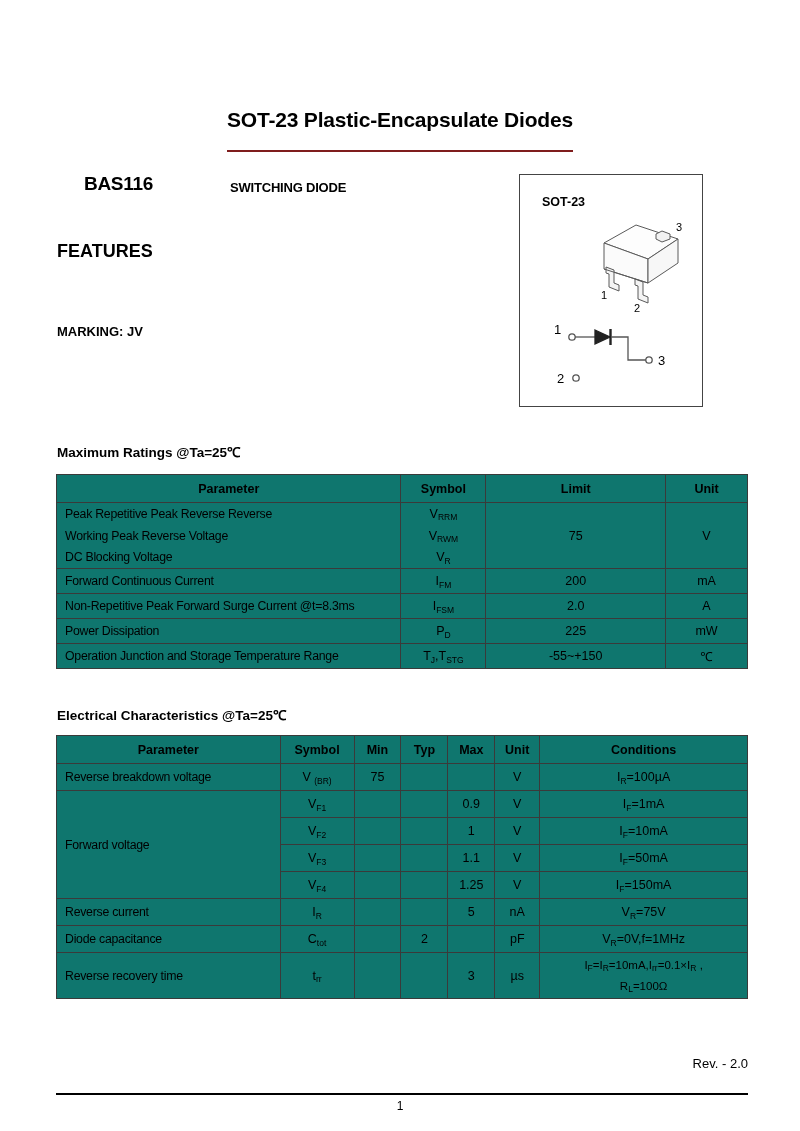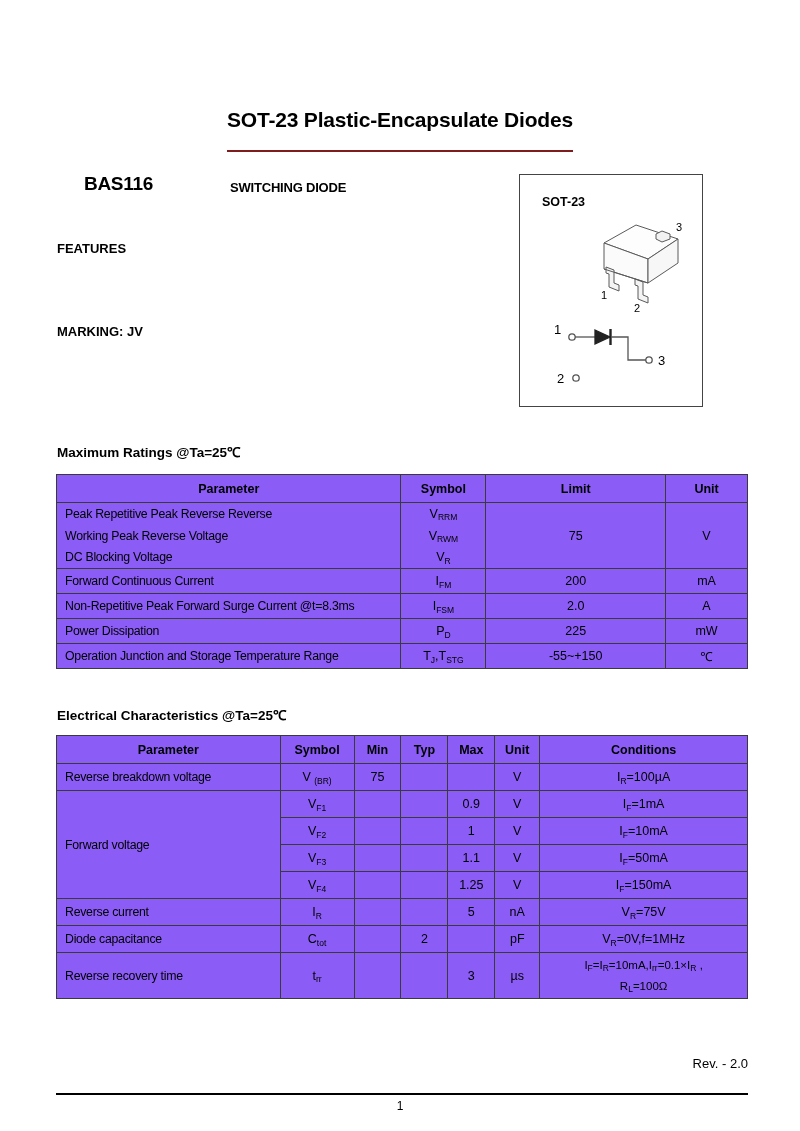--- a/index.html
+++ b/index.html
@@ -41,21 +41,21 @@
     top: 180px; left: 199px;
     font-size: 13px; font-weight: bold;
     letter-spacing: -0.2px;
     margin-left: 31px;
   }
 
   
   #features-heading {
     position: absolute;
     top: 241px; left: 57px;
-    font-size: 13px; font-weight: bold;
+    font-size: 18px; font-weight: bold;
   }
   #features-list {
     position: absolute;
     top: 258px; left: 57px;
     width: 400px;
     list-style: none;
     margin: 0; padding: 0;
   }
   #features-list li {
     font-size: 13.5px;
@@ -105,21 +105,21 @@
     font-size: 13.5px;
     font-weight: bold;
   }
   #max-ratings-heading { top: 443px; }
   #elec-char-heading   { top: 706px; }
 
   
   table.dtable {
     position: absolute;
     border-collapse: collapse;
-    background: #8b5cf6;
+    background: #0f766e;
   }
   table.dtable td, table.dtable th {
     border: 1.2px solid #3a3a3a;
     padding: 0;
     font-weight: normal;
     vertical-align: middle;
   }
   table.dtable th {
     font-weight: bold;
     font-size: 12.5px;

